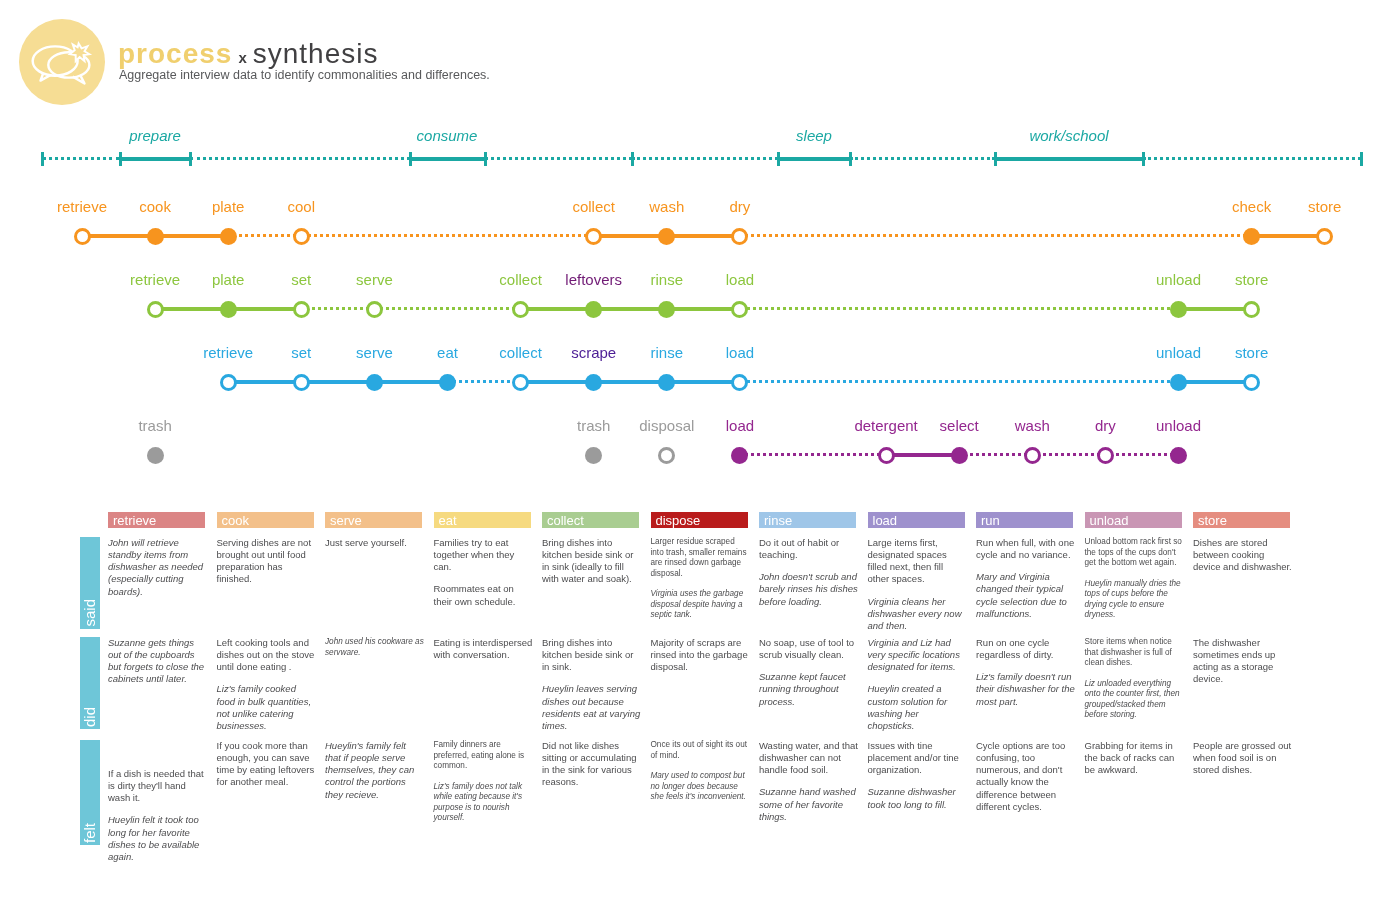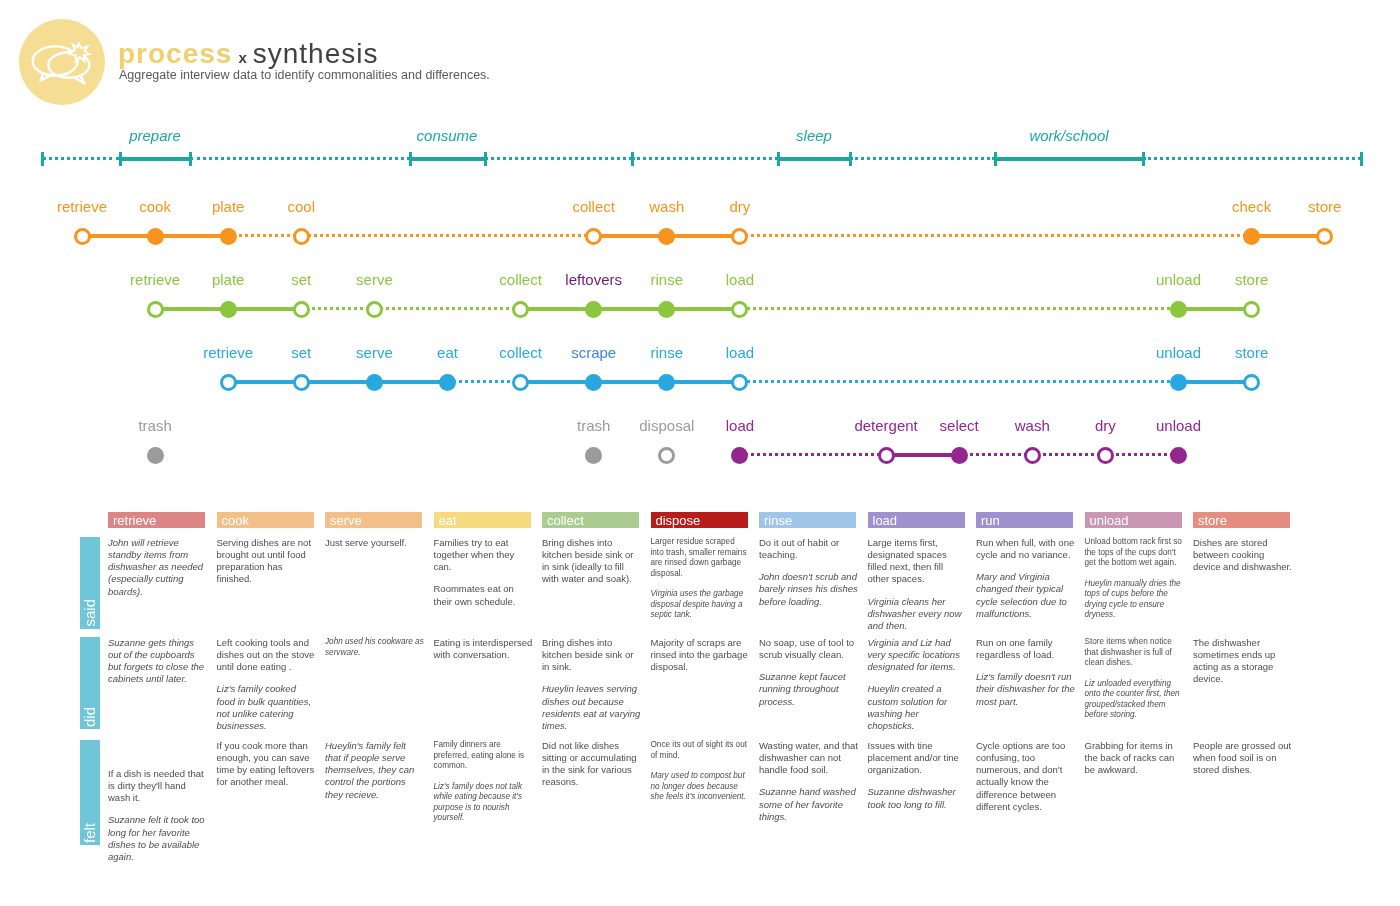--- a/index.html
+++ b/index.html
@@ -145,21 +145,21 @@
       <div class="jlabel" style="left: 228.2px; top: 344px; color: rgb(41, 168, 224);">retrieve</div>
       <div class="jnode" style="left: 292.8px; top: 373.5px; background: rgb(255, 255, 255); border: 3.5px solid rgb(41, 168, 224);"></div>
       <div class="jlabel" style="left: 301.3px; top: 344px; color: rgb(41, 168, 224);">set</div>
       <div class="jnode" style="left: 365.9px; top: 373.5px; background: rgb(41, 168, 224);"></div>
       <div class="jlabel" style="left: 374.4px; top: 344px; color: rgb(41, 168, 224);">serve</div>
       <div class="jnode" style="left: 439px; top: 373.5px; background: rgb(41, 168, 224);"></div>
       <div class="jlabel" style="left: 447.5px; top: 344px; color: rgb(41, 168, 224);">eat</div>
       <div class="jnode" style="left: 512.1px; top: 373.5px; background: rgb(255, 255, 255); border: 3.5px solid rgb(41, 168, 224);"></div>
       <div class="jlabel" style="left: 520.6px; top: 344px; color: rgb(41, 168, 224);">collect</div>
       <div class="jnode" style="left: 585.2px; top: 373.5px; background: rgb(41, 168, 224);"></div>
-      <div class="jlabel" style="left: 593.7px; top: 344px; color: #3b82f6;">scrape</div>
+      <div class="jlabel" style="left: 593.7px; top: 344px; color: #4c1d95;">scrape</div>
       <div class="jnode" style="left: 658.3px; top: 373.5px; background: rgb(41, 168, 224);"></div>
       <div class="jlabel" style="left: 666.8px; top: 344px; color: rgb(41, 168, 224);">rinse</div>
       <div class="jnode" style="left: 731.4px; top: 373.5px; background: rgb(255, 255, 255); border: 3.5px solid rgb(41, 168, 224);"></div>
       <div class="jlabel" style="left: 739.9px; top: 344px; color: rgb(41, 168, 224);">load</div>
       <div class="jnode" style="left: 1170px; top: 373.5px; background: rgb(41, 168, 224);"></div>
       <div class="jlabel" style="left: 1178.5px; top: 344px; color: rgb(41, 168, 224);">unload</div>
       <div class="jnode" style="left: 1243.1px; top: 373.5px; background: rgb(255, 255, 255); border: 3.5px solid rgb(41, 168, 224);"></div>
       <div class="jlabel" style="left: 1251.6px; top: 344px; color: rgb(41, 168, 224);">store</div>
       <div class="jline" style="left: 739.9px; width: 146.2px; top: 453px; height: 0px; border-top: 3.5px dotted rgb(148, 39, 143);"></div>
       <div class="jline" style="left: 886.1px; width: 73.1px; top: 453px; height: 3.5px; background: rgb(148, 39, 143);"></div>
@@ -186,21 +186,21 @@
       <div class="jlabel" style="left: 1178.5px; top: 417px; color: rgb(148, 39, 143);">unload</div>
       <div class="thead" style="left: 108px; top: 512px; width: 97px; background: rgb(219, 133, 133);">retrieve</div>
       <div class="tcell" style="left: 108px; top: 537px; width: 99px; height: 92px;">
         <p class="it">John will retrieve standby items from dishwasher as needed (especially cutting boards).</p>
       </div>
       <div class="tcell" style="left: 108px; top: 637px; width: 99px; height: 92px;">
         <p class="it">Suzanne gets things out of the cupboards but forgets to close the cabinets until later.</p>
       </div>
       <div class="tcell" style="left: 108px; top: 768px; width: 99px; height: 105px;">
         <p>If a dish is needed that is dirty they'll hand wash it.</p>
-        <p class="it">Suzanne felt it took too long for her favorite dishes to be available again.</p>
+        <p class="it">Hueylin felt it took too long for her favorite dishes to be available again.</p>
       </div>
       <div class="thead" style="left: 216.5px; top: 512px; width: 97px; background: rgb(243, 192, 138);">cook</div>
       <div class="tcell" style="left: 216.5px; top: 537px; width: 99px; height: 92px;">
         <p>Serving dishes are not brought out until food preparation has finished.</p>
       </div>
       <div class="tcell" style="left: 216.5px; top: 637px; width: 99px; height: 92px;">
         <p>Left cooking tools and dishes out on the stove until done eating .</p>
         <p class="it">Liz's family cooked food in bulk quantities, not unlike catering businesses.</p>
       </div>
       <div class="tcell" style="left: 216.5px; top: 740px; width: 99px; height: 105px;">
@@ -276,21 +276,21 @@
       <div class="tcell" style="left: 867.5px; top: 740px; width: 99px; height: 105px;">
         <p>Issues with tine placement and/or tine organization.</p>
         <p class="it">Suzanne dishwasher took too long to fill.</p>
       </div>
       <div class="thead" style="left: 976px; top: 512px; width: 97px; background: rgb(158, 145, 205);">run</div>
       <div class="tcell" style="left: 976px; top: 537px; width: 99px; height: 92px;">
         <p>Run when full, with one cycle and no variance.</p>
         <p class="it">Mary and Virginia changed their typical cycle selection due to malfunctions.</p>
       </div>
       <div class="tcell" style="left: 976px; top: 637px; width: 99px; height: 92px;">
-        <p>Run on one family regardless of load.</p>
+        <p>Run on one cycle regardless of dirty.</p>
         <p class="it">Liz's family doesn't run their dishwasher for the most part.</p>
       </div>
       <div class="tcell" style="left: 976px; top: 740px; width: 99px; height: 105px;">
         <p>Cycle options are too confusing, too numerous, and don't actually know the difference between different cycles.</p>
       </div>
       <div class="thead" style="left: 1084.5px; top: 512px; width: 97px; background: rgb(201, 150, 180);">unload</div>
       <div class="tcell small" style="left: 1084.5px; top: 537px; width: 99px; height: 92px;">
         <p>Unload bottom rack first so the tops of the cups don't get the bottom wet again.</p>
         <p class="it">Hueylin manually dries the tops of cups before the drying cycle to ensure dryness.</p>
       </div>

